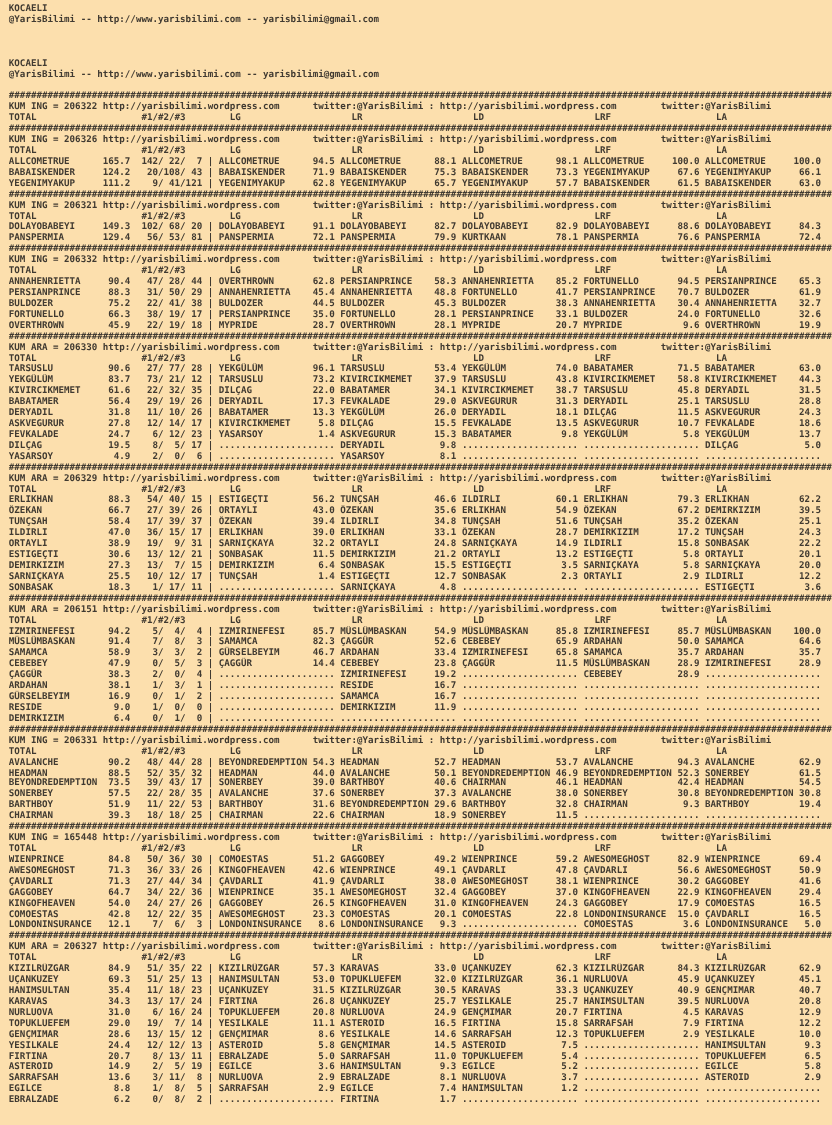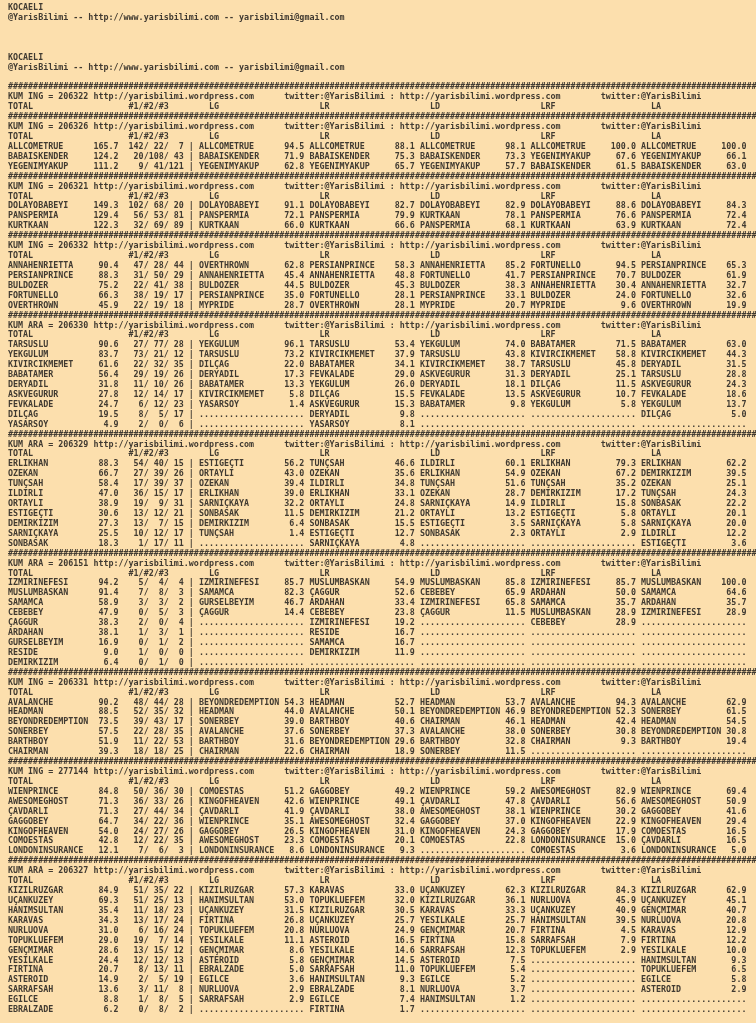--- a/index.html
+++ b/index.html
@@ -42,21 +42,20 @@
       <div class="ln">KUM ING = 206326 http://yarisbilimi.wordpress.com      twitter:@YarisBilimi : http://yarisbilimi.wordpress.com        twitter:@YarisBilimi</div>
       <div class="ln">TOTAL                   #1/#2/#3        LG                    LR                    LD                    LRF                   LA                  </div>
       <div class="ln">ALLCOMETRUE      165.7  142/ 22/  7 | ALLCOMETRUE      94.5 ALLCOMETRUE      88.1 ALLCOMETRUE      98.1 ALLCOMETRUE     100.0 ALLCOMETRUE     100.0 </div>
       <div class="ln">BABAISKENDER     124.2   20/108/ 43 | BABAISKENDER     71.9 BABAISKENDER     75.3 BABAISKENDER     73.3 YEGENIMYAKUP     67.6 YEGENIMYAKUP     66.1 </div>
       <div class="ln">YEGENIMYAKUP     111.2    9/ 41/121 | YEGENIMYAKUP     62.8 YEGENIMYAKUP     65.7 YEGENIMYAKUP     57.7 BABAISKENDER     61.5 BABAISKENDER     63.0 </div>
       <div class="ln">######################################################################################################################################################</div>
       <div class="ln">KUM ING = 206321 http://yarisbilimi.wordpress.com      twitter:@YarisBilimi : http://yarisbilimi.wordpress.com        twitter:@YarisBilimi</div>
       <div class="ln">TOTAL                   #1/#2/#3        LG                    LR                    LD                    LRF                   LA                  </div>
       <div class="ln">DOLAYOBABEYI     149.3  102/ 68/ 20 | DOLAYOBABEYI     91.1 DOLAYOBABEYI     82.7 DOLAYOBABEYI     82.9 DOLAYOBABEYI     88.6 DOLAYOBABEYI     84.3 </div>
       <div class="ln">PANSPERMIA       129.4   56/ 53/ 81 | PANSPERMIA       72.1 PANSPERMIA       79.9 KURTKAAN         78.1 PANSPERMIA       76.6 PANSPERMIA       72.4 </div>
-      <div class="ln">KURTKAAN         122.3   32/ 69/ 89 | KURTKAAN         66.0 KURTKAAN         66.6 PANSPERMIA       68.1 KURTKAAN         63.9 KURTKAAN         72.4 </div>
       <div class="ln">######################################################################################################################################################</div>
       <div class="ln">KUM ING = 206332 http://yarisbilimi.wordpress.com      twitter:@YarisBilimi : http://yarisbilimi.wordpress.com        twitter:@YarisBilimi</div>
       <div class="ln">TOTAL                   #1/#2/#3        LG                    LR                    LD                    LRF                   LA                  </div>
       <div class="ln">ANNAHENRIETTA     90.4   47/ 28/ 44 | OVERTHROWN       62.8 PERSIANPRINCE    58.3 ANNAHENRIETTA    85.2 FORTUNELLO       94.5 PERSIANPRINCE    65.3 </div>
       <div class="ln">PERSIANPRINCE     88.3   31/ 50/ 29 | ANNAHENRIETTA    45.4 ANNAHENRIETTA    48.8 FORTUNELLO       41.7 PERSIANPRINCE    70.7 BULDOZER         61.9 </div>
       <div class="ln">BULDOZER          75.2   22/ 41/ 38 | BULDOZER         44.5 BULDOZER         45.3 BULDOZER         38.3 ANNAHENRIETTA    30.4 ANNAHENRIETTA    32.7 </div>
       <div class="ln">FORTUNELLO        66.3   38/ 19/ 17 | PERSIANPRINCE    35.0 FORTUNELLO       28.1 PERSIANPRINCE    33.1 BULDOZER         24.0 FORTUNELLO       32.6 </div>
       <div class="ln">OVERTHROWN        45.9   22/ 19/ 18 | MYPRIDE          28.7 OVERTHROWN       28.1 MYPRIDE          20.7 MYPRIDE           9.6 OVERTHROWN       19.9 </div>
       <div class="ln">######################################################################################################################################################</div>
       <div class="ln">KUM ARA = 206330 http://yarisbilimi.wordpress.com      twitter:@YarisBilimi : http://yarisbilimi.wordpress.com        twitter:@YarisBilimi</div>
@@ -97,21 +96,21 @@
       <div class="ln">######################################################################################################################################################</div>
       <div class="ln">KUM ING = 206331 http://yarisbilimi.wordpress.com      twitter:@YarisBilimi : http://yarisbilimi.wordpress.com        twitter:@YarisBilimi</div>
       <div class="ln">TOTAL                   #1/#2/#3        LG                    LR                    LD                    LRF                   LA                  </div>
       <div class="ln">AVALANCHE         90.2   48/ 44/ 28 | BEYONDREDEMPTION 54.3 HEADMAN          52.7 HEADMAN          53.7 AVALANCHE        94.3 AVALANCHE        62.9 </div>
       <div class="ln">HEADMAN           88.5   52/ 35/ 32 | HEADMAN          44.0 AVALANCHE        50.1 BEYONDREDEMPTION 46.9 BEYONDREDEMPTION 52.3 SONERBEY         61.5 </div>
       <div class="ln">BEYONDREDEMPTION  73.5   39/ 43/ 17 | SONERBEY         39.0 BARTHBOY         40.6 CHAIRMAN         46.1 HEADMAN          42.4 HEADMAN          54.5 </div>
       <div class="ln">SONERBEY          57.5   22/ 28/ 35 | AVALANCHE        37.6 SONERBEY         37.3 AVALANCHE        38.0 SONERBEY         30.8 BEYONDREDEMPTION 30.8 </div>
       <div class="ln">BARTHBOY          51.9   11/ 22/ 53 | BARTHBOY         31.6 BEYONDREDEMPTION 29.6 BARTHBOY         32.8 CHAIRMAN          9.3 BARTHBOY         19.4 </div>
       <div class="ln">CHAIRMAN          39.3   18/ 18/ 25 | CHAIRMAN         22.6 CHAIRMAN         18.9 SONERBEY         11.5 ..................... ..................... </div>
       <div class="ln">######################################################################################################################################################</div>
-      <div class="ln">KUM ING = 277144 http://yarisbilimi.wordpress.com      twitter:@YarisBilimi : http://yarisbilimi.wordpress.com        twitter:@YarisBilimi</div>
+      <div class="ln">KUM ING = 165448 http://yarisbilimi.wordpress.com      twitter:@YarisBilimi : http://yarisbilimi.wordpress.com        twitter:@YarisBilimi</div>
       <div class="ln">TOTAL                   #1/#2/#3        LG                    LR                    LD                    LRF                   LA                  </div>
       <div class="ln">WIENPRINCE        84.8   50/ 36/ 30 | COMOESTAS        51.2 GAGGOBEY         49.2 WIENPRINCE       59.2 AWESOMEGHOST     82.9 WIENPRINCE       69.4 </div>
       <div class="ln">AWESOMEGHOST      71.3   36/ 33/ 26 | KINGOFHEAVEN     42.6 WIENPRINCE       49.1 ÇAVDARLI         47.8 ÇAVDARLI         56.6 AWESOMEGHOST     50.9 </div>
       <div class="ln">ÇAVDARLI          71.3   27/ 44/ 34 | ÇAVDARLI         41.9 ÇAVDARLI         38.0 AWESOMEGHOST     38.1 WIENPRINCE       30.2 GAGGOBEY         41.6 </div>
       <div class="ln">GAGGOBEY          64.7   34/ 22/ 36 | WIENPRINCE       35.1 AWESOMEGHOST     32.4 GAGGOBEY         37.0 KINGOFHEAVEN     22.9 KINGOFHEAVEN     29.4 </div>
       <div class="ln">KINGOFHEAVEN      54.0   24/ 27/ 26 | GAGGOBEY         26.5 KINGOFHEAVEN     31.0 KINGOFHEAVEN     24.3 GAGGOBEY         17.9 COMOESTAS        16.5 </div>
       <div class="ln">COMOESTAS         42.8   12/ 22/ 35 | AWESOMEGHOST     23.3 COMOESTAS        20.1 COMOESTAS        22.8 LONDONINSURANCE  15.0 ÇAVDARLI         16.5 </div>
       <div class="ln">LONDONINSURANCE   12.1    7/  6/  3 | LONDONINSURANCE   8.6 LONDONINSURANCE   9.3 ..................... COMOESTAS         3.6 LONDONINSURANCE   5.0 </div>
       <div class="ln">######################################################################################################################################################</div>
       <div class="ln">KUM ARA = 206327 http://yarisbilimi.wordpress.com      twitter:@YarisBilimi : http://yarisbilimi.wordpress.com        twitter:@YarisBilimi</div>

